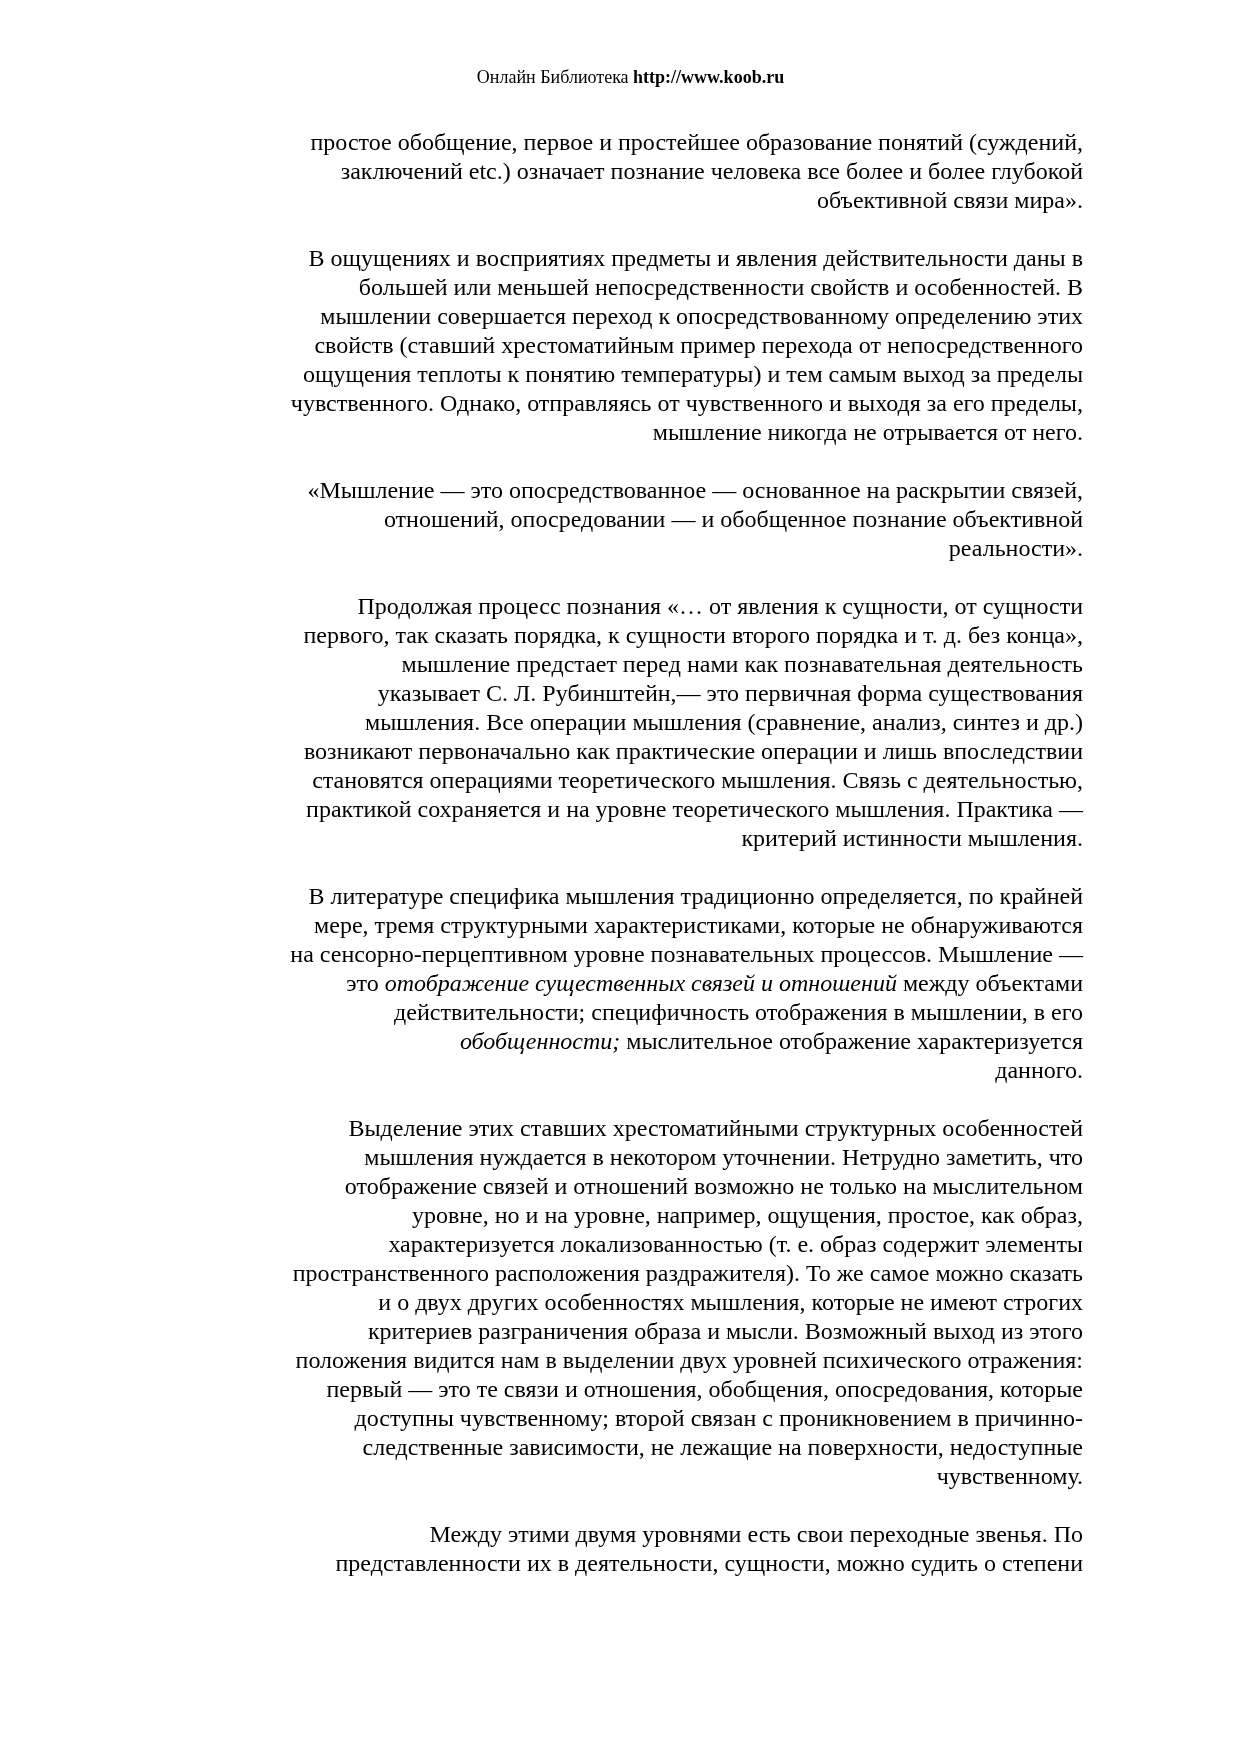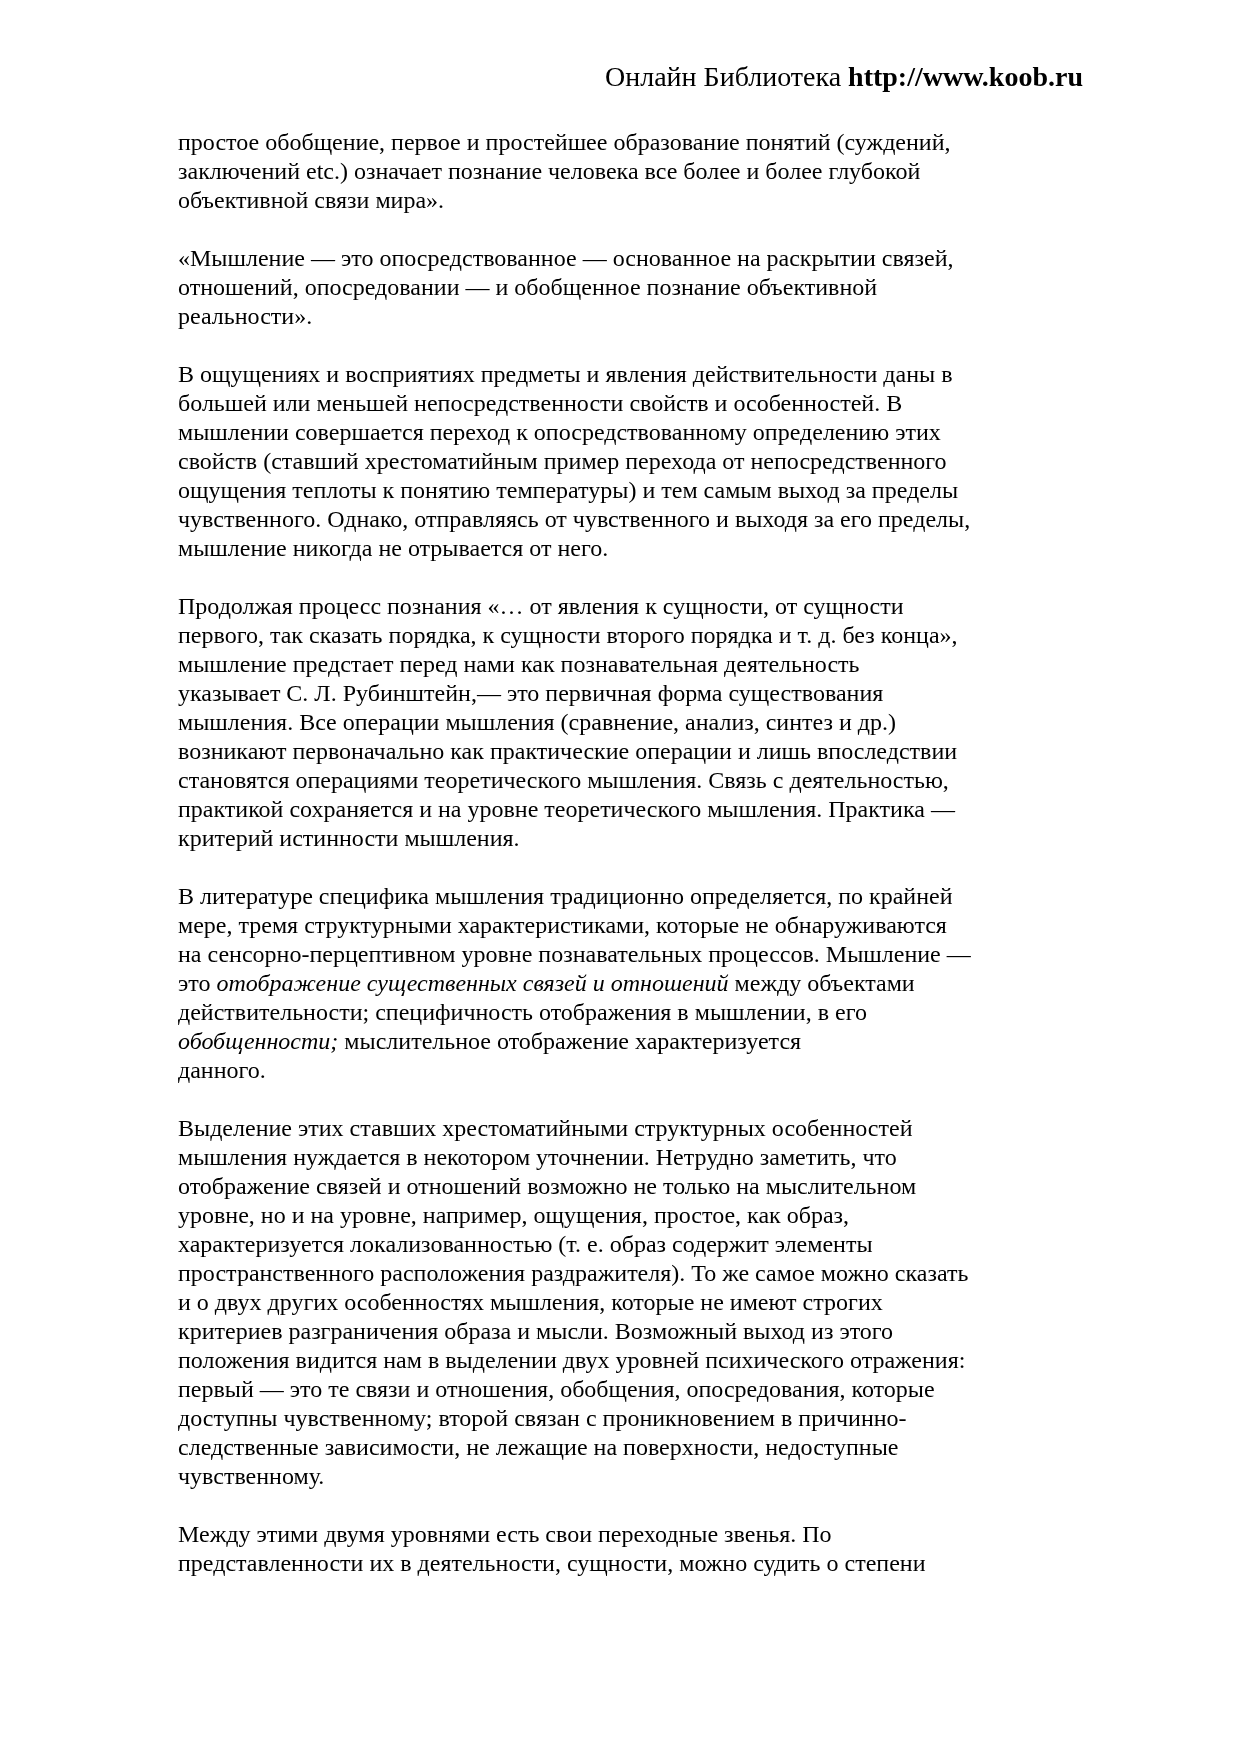--- a/index.html
+++ b/index.html
@@ -14,71 +14,72 @@
     margin: 0 auto;
     background: #ffffff;
     overflow: hidden;
     font-family: "Liberation Serif", serif;
     color: #000000;
   }
   .page-header {
     padding-top: 62px;
     margin-left: 178px;
     width: 905px;
-    text-align: right;
-    font-size: 28px;
+    text-align: center;
+    font-size: 18px;
     line-height: 30px;
     margin-bottom: 36px;
     white-space: nowrap;
   }
   .page-header .url-bold {
     font-weight: bold;
   }
   .content {
     margin-left: 178px;
     width: 905px;
     font-size: 24px;
     line-height: 29px;
   }
   .para {
     margin: 0 0 29px 0;
   }
   .line {
     white-space: nowrap;
+    text-align: right;
   }
   .it {
     font-style: italic;
   }
 </style>
 </head>
 <body>
 
 <div class="page">
 
   <div class="page-header"><span>Онлайн Библиотека </span><span class="url-bold">http://www.koob.ru</span></div>
 
   <div class="content">
       <div class="para">
         <div class="line"><span>простое обобщение, первое и простейшее образование понятий (суждений,</span></div>
         <div class="line"><span>заключений etc.) означает познание человека все более и более глубокой</span></div>
         <div class="line"><span>объективной связи мира».</span></div>
       </div>
       <div class="para">
-        <div class="line"><span>«Мышление — это опосредствованное — основанное на раскрытии связей,</span></div>
-        <div class="line"><span>отношений, опосредовании — и обобщенное познание объективной</span></div>
-        <div class="line"><span>реальности».</span></div>
-      </div>
-      <div class="para">
         <div class="line"><span>В ощущениях и восприятиях предметы и явления действительности даны в</span></div>
         <div class="line"><span>большей или меньшей непосредственности свойств и особенностей. В</span></div>
         <div class="line"><span>мышлении совершается переход к опосредствованному определению этих</span></div>
         <div class="line"><span>свойств (ставший хрестоматийным пример перехода от непосредственного</span></div>
         <div class="line"><span>ощущения теплоты к понятию температуры) и тем самым выход за пределы</span></div>
         <div class="line"><span>чувственного. Однако, отправляясь от чувственного и выходя за его пределы,</span></div>
         <div class="line"><span>мышление никогда не отрывается от него.</span></div>
+      </div>
+      <div class="para">
+        <div class="line"><span>«Мышление — это опосредствованное — основанное на раскрытии связей,</span></div>
+        <div class="line"><span>отношений, опосредовании — и обобщенное познание объективной</span></div>
+        <div class="line"><span>реальности».</span></div>
       </div>
       <div class="para">
         <div class="line"><span>Продолжая процесс познания «… от явления к сущности, от сущности</span></div>
         <div class="line"><span>первого, так сказать порядка, к сущности второго порядка и т. д. без конца»,</span></div>
         <div class="line"><span>мышление предстает перед нами как познавательная деятельность</span></div>
         <div class="line"><span>указывает С. Л. Рубинштейн,— это первичная форма существования</span></div>
         <div class="line"><span>мышления. Все операции мышления (сравнение, анализ, синтез и др.)</span></div>
         <div class="line"><span>возникают первоначально как практические операции и лишь впоследствии</span></div>
         <div class="line"><span>становятся операциями теоретического мышления. Связь с деятельностью,</span></div>
         <div class="line"><span>практикой сохраняется и на уровне теоретического мышления. Практика —</span></div>

